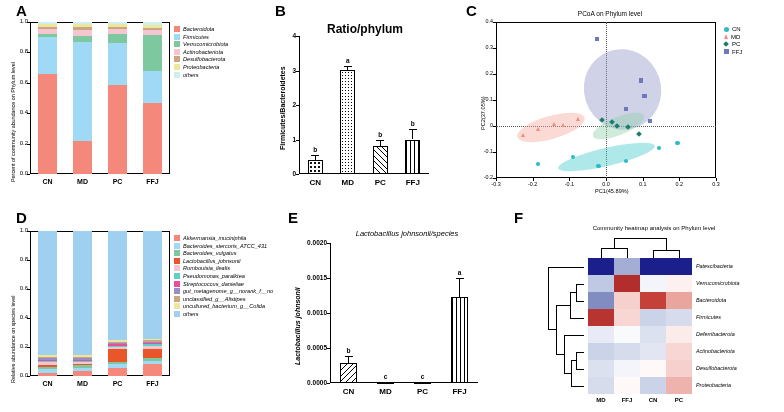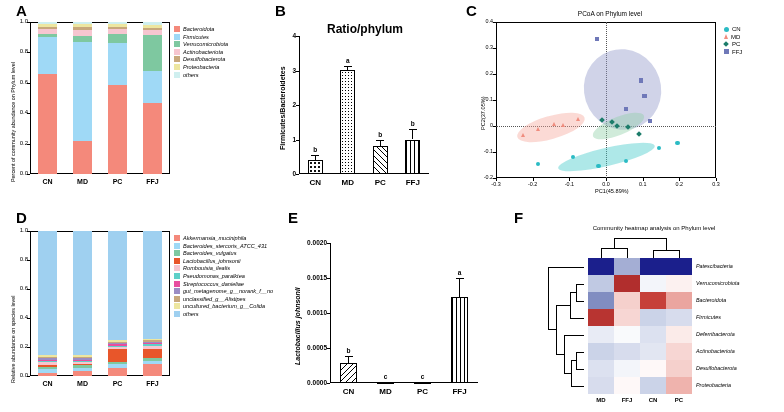--- a/index.html
+++ b/index.html
@@ -383,20 +383,21 @@
         </div>
         <div class="legend-row">
           <span class="legend-sw" style="background:#9FD0F0;"></span>
           <span class="legend-txt">others</span>
         </div>
       </div>
   </div>
 
   <div class="panel" id="pE" style="left:282px;top:205px;width:222px;height:207px;">
     <div class="panel-letter" style="left:6px;top:4px;">E</div>
+    <div class="ttl" style="left:40px;top:24px;width:170px;font-size:7.5px;font-weight:normal;font-style:italic;">Lactobacillus johnsonii/species</div>
     <div class="axis-title vert" style="left:12px;top:160px;transform:rotate(-90deg);width:130px;font-size:7px;font-weight:bold;font-style:italic;">Lactobacillus johnsonii</div>
     <div class="plotbox" id="pE-box" style="left:48px;top:38px;width:148px;height:140px;border-right:none;border-top:none;"></div>
     <div id="pE-ticks">
         <div class="tick-lbl" style="left:14px;top:34px;width:31px;font-size:6.5px;font-weight:bold;">0.0020</div>
         <div class="axis-line" style="left:45px;top:38px;width:3px;height:1px;"></div>
         <div class="tick-lbl" style="left:14px;top:69px;width:31px;font-size:6.5px;font-weight:bold;">0.0015</div>
         <div class="axis-line" style="left:45px;top:73px;width:3px;height:1px;"></div>
         <div class="tick-lbl" style="left:14px;top:104px;width:31px;font-size:6.5px;font-weight:bold;">0.0010</div>
         <div class="axis-line" style="left:45px;top:108px;width:3px;height:1px;"></div>
         <div class="tick-lbl" style="left:14px;top:139px;width:31px;font-size:6.5px;font-weight:bold;">0.0005</div>

